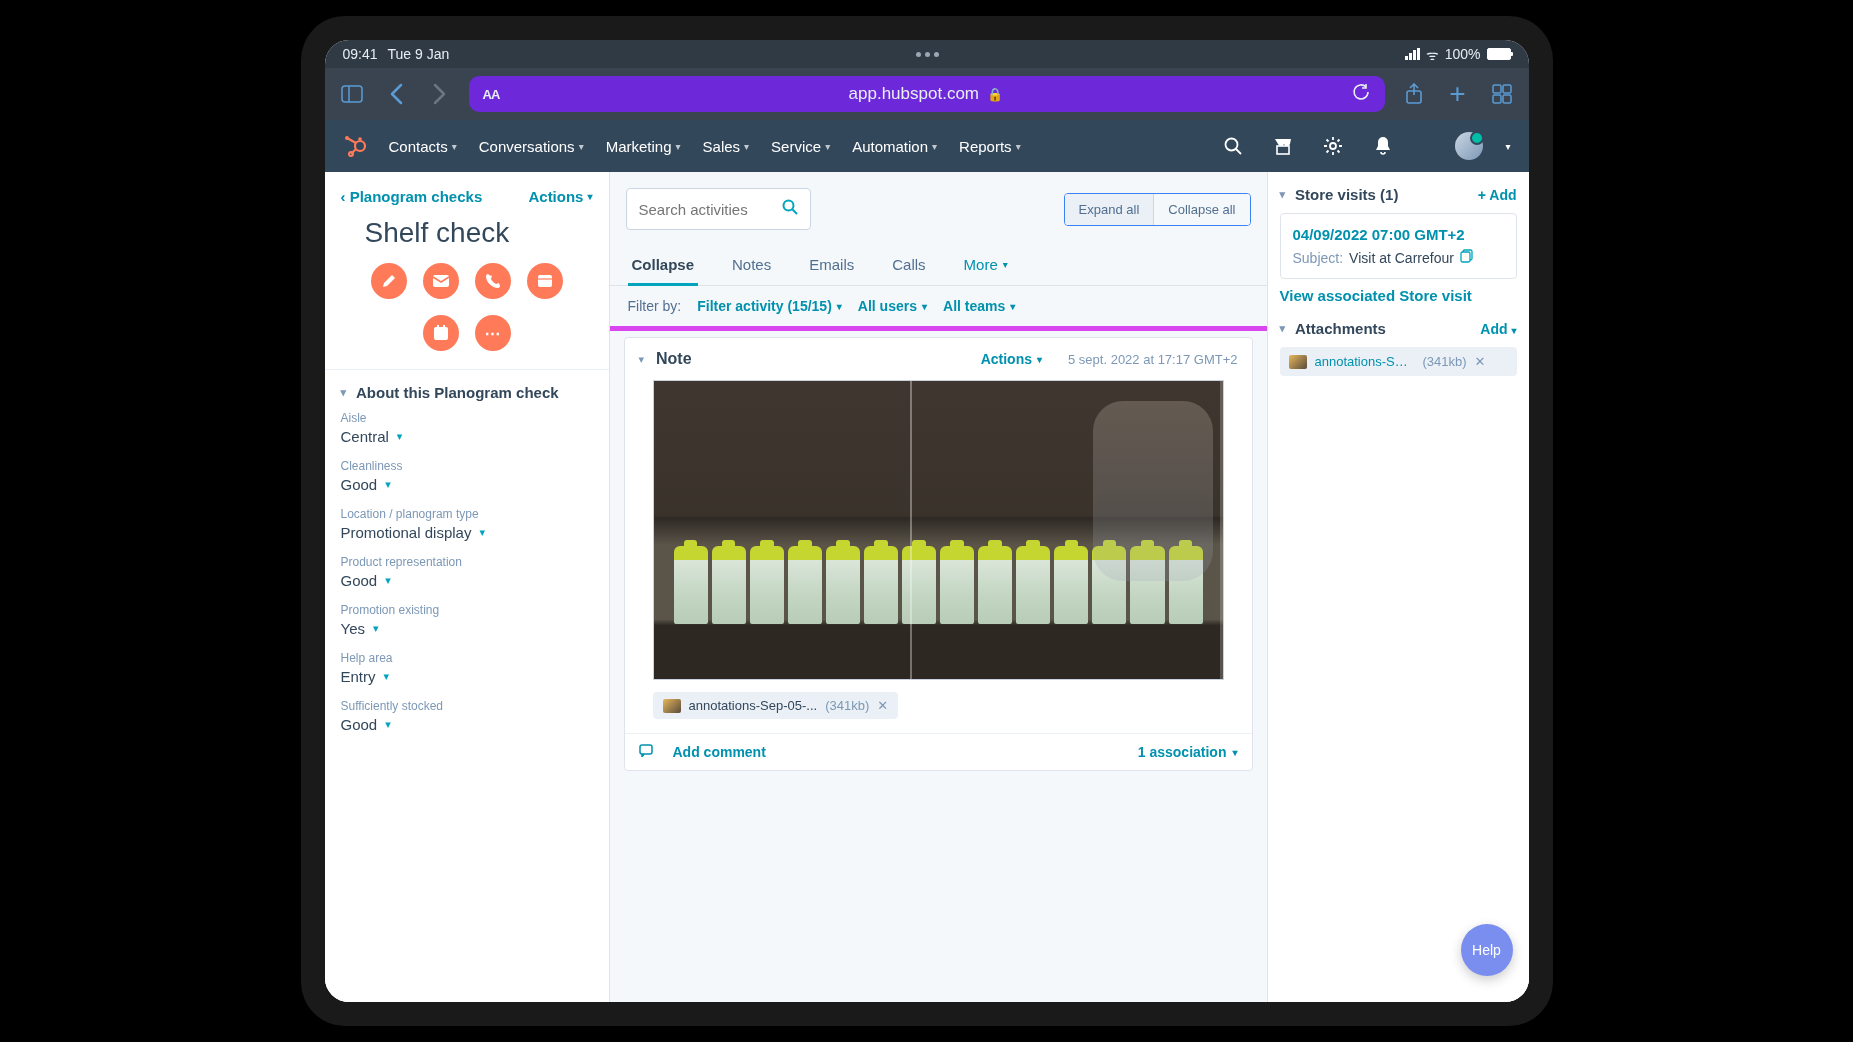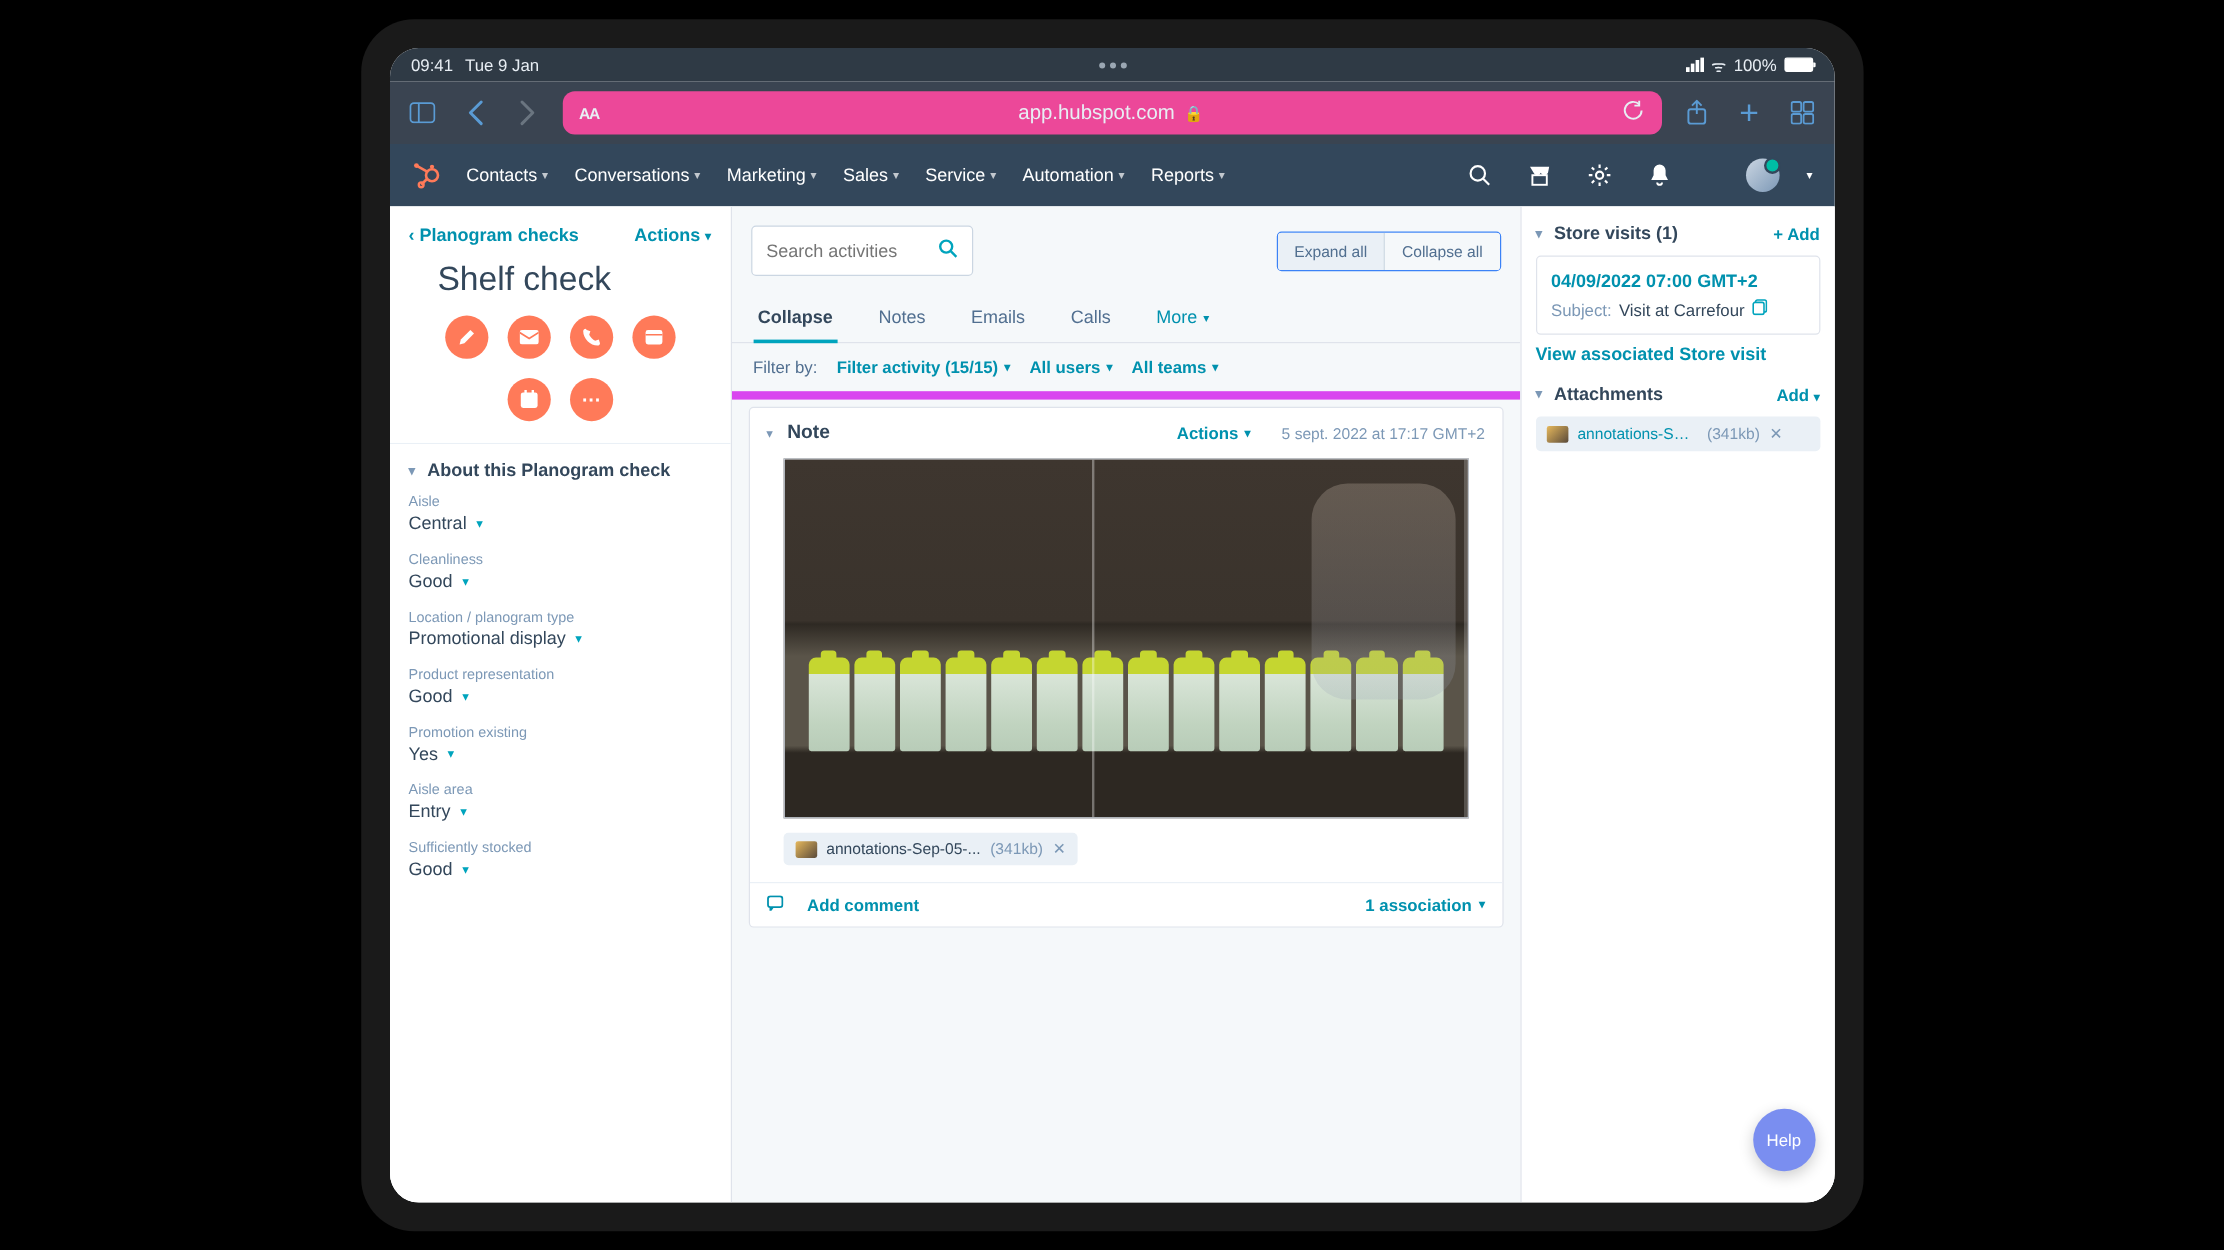--- a/index.html
+++ b/index.html
@@ -33,21 +33,21 @@
 .notch span{ width:5px; height:5px; background:#9aa6b2; border-radius:50%; }
 .status-right { display:flex; align-items:center; gap:6px; }
 .safari-bar {
   height: 52px; background: #3a4451;
   display: flex; align-items: center; padding: 0 12px; gap: 14px;
 }
 .safari-bar .safari-icon { width:30px; height:30px; display:flex; align-items:center; justify-content:center; color:#5a9bd4; font-size:22px; cursor:pointer; }
 .safari-bar .nav-back { color:#5a9bd4; }
 .safari-bar .nav-fwd { color:#6a7580; }
 .url-bar {
-  flex:1; background: #ec4899; height:36px; border-radius:10px;
+  flex:1; background: #6d28d9; height:36px; border-radius:10px;
   display:flex; align-items:center; justify-content:space-between;
   padding: 0 14px; color:#e8eef4; font-size:17px;
 }
 .url-center { display:flex; align-items:center; gap:8px; margin:0 auto; }
 .hub-nav {
   height: 52px; background:#33475b;
   display:flex; align-items:center; padding: 0 18px; gap:22px; color:#fff;
 }
 .hub-logo { width:24px; height:24px; color:#ff7a59; font-size:22px; }
 .hub-nav-item { font-size:15px; display:flex; align-items:center; gap:4px; cursor:pointer; }
@@ -78,21 +78,21 @@
 .search-mag { color:#00a4bd; font-size:18px;}
 .expand-btns { margin-left:auto; display:flex; border:1px solid #3b82f6; border-radius:4px; overflow:hidden;}
 .expand-btns button { background:#f5f8fa; border:none; padding:8px 14px; font-size:13px; color:#516f90; cursor:pointer;}
 .expand-btns button.active { background:#eaf0f6;}
 .expand-btns button + button { border-left:1px solid #cbd6e2;}
 .tabs { display:flex; gap:30px; padding: 0 18px; border-bottom:1px solid #dfe3eb;}
 .tab { padding:10px 4px 12px; font-size:15px; color:#516f90; cursor:pointer; position:relative;}
 .tab.active { color:#33475b; font-weight:600;}
 .tab.active::after { content:''; position:absolute; bottom:-1px; left:0; right:0; height:3px; background:#00a4bd;}
 .tab.more { color:#0091ae; display:flex; align-items:center; gap:5px;}
-.filters { padding:12px 18px; display:flex; gap:16px; font-size:14px; align-items:center; border-bottom:7px solid #d946ef;}
+.filters { padding:12px 18px; display:flex; gap:16px; font-size:14px; align-items:center; border-bottom:5px solid #d946ef;}
 .filter-link { color:#0091ae; font-weight:600; display:flex; align-items:center; gap:5px; cursor:pointer;}
 .month-label { padding:14px 18px 8px; font-size:16px; color:#516f90;}
 .timeline-card { margin:6px 14px 16px; background:#fff; border:1px solid #dfe3eb; border-radius:4px; overflow:hidden;}
 .card-head { padding:12px 14px; display:flex; align-items:center; gap:12px;}
 .card-title { font-weight:600; font-size:16px; color:#33475b;}
 .card-actions { color:#0091ae; font-weight:600; font-size:14px; display:flex; gap:5px; align-items:center; cursor:pointer; margin-left:auto;}
 .card-time { color:#7c98b6; font-size:13px; margin-left:14px;}
 .card-image { margin:0 28px 12px; height:300px; background:#6b5d50; border:1px solid #c9d2de; position:relative; overflow:hidden;}
 .shelf-overlay { position:absolute; inset:0; background:linear-gradient(180deg,#3e362f 0%, #3a332c 45%, #2e2923 46%, #5a5449 55%, #5a5449 80%, #2d2822 82%, #2d2822 100%);}
 .bottles-row { position:absolute; bottom:55px; left:20px; right:20px; height:80px; display:flex; gap:4px; align-items:flex-end;}
@@ -353,21 +353,21 @@
                 </div>
             </div>
             <div>
               <div class="prop-label">Promotion existing</div>
               <div class="prop-value">
                   <span>Yes</span>
                   <span class="prop-caret">▾</span>
                 </div>
             </div>
             <div>
-              <div class="prop-label">Aisle area</div>
+              <div class="prop-label">Help area</div>
               <div class="prop-value">
                   <span>Entry</span>
                   <span class="prop-caret">▾</span>
                 </div>
             </div>
             <div>
               <div class="prop-label">Sufficiently stocked</div>
               <div class="prop-value">
                   <span>Good</span>
                   <span class="prop-caret">▾</span>

